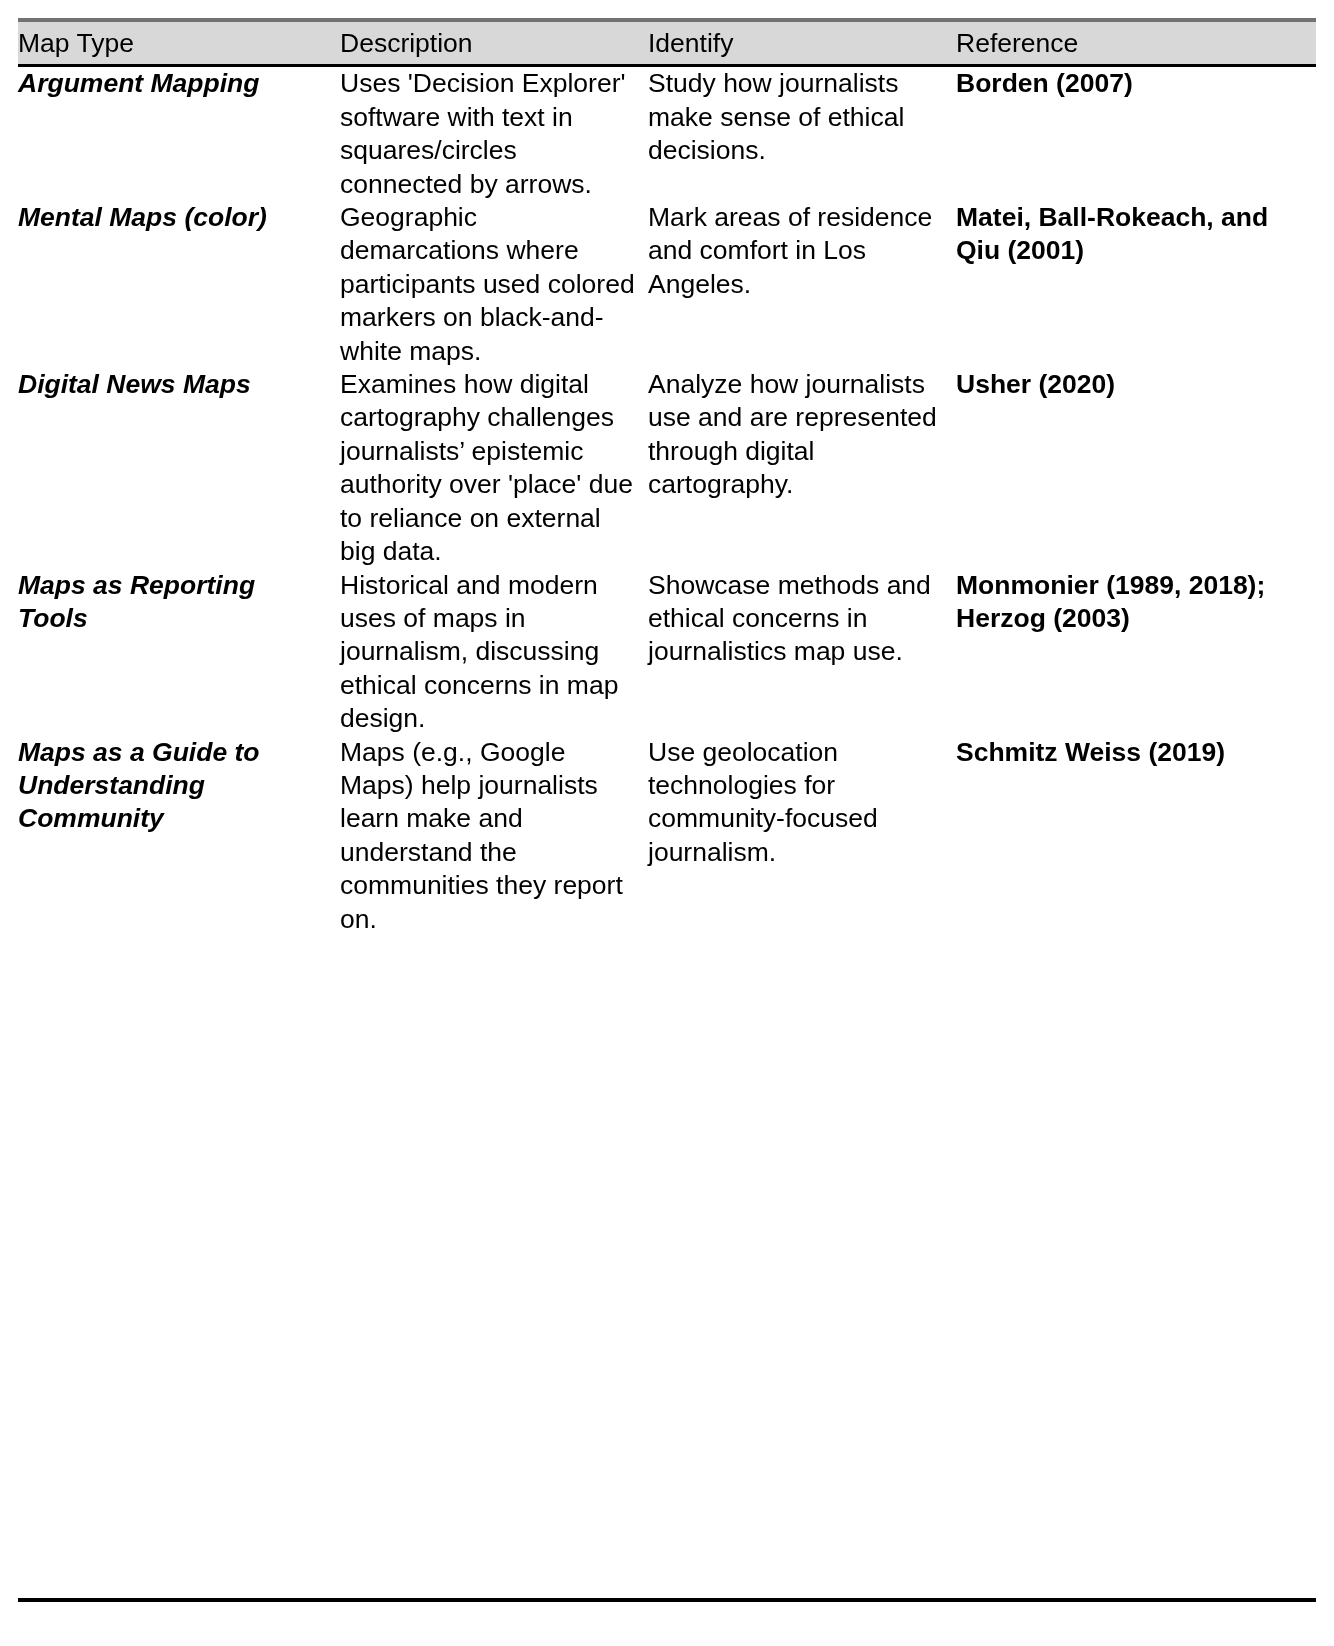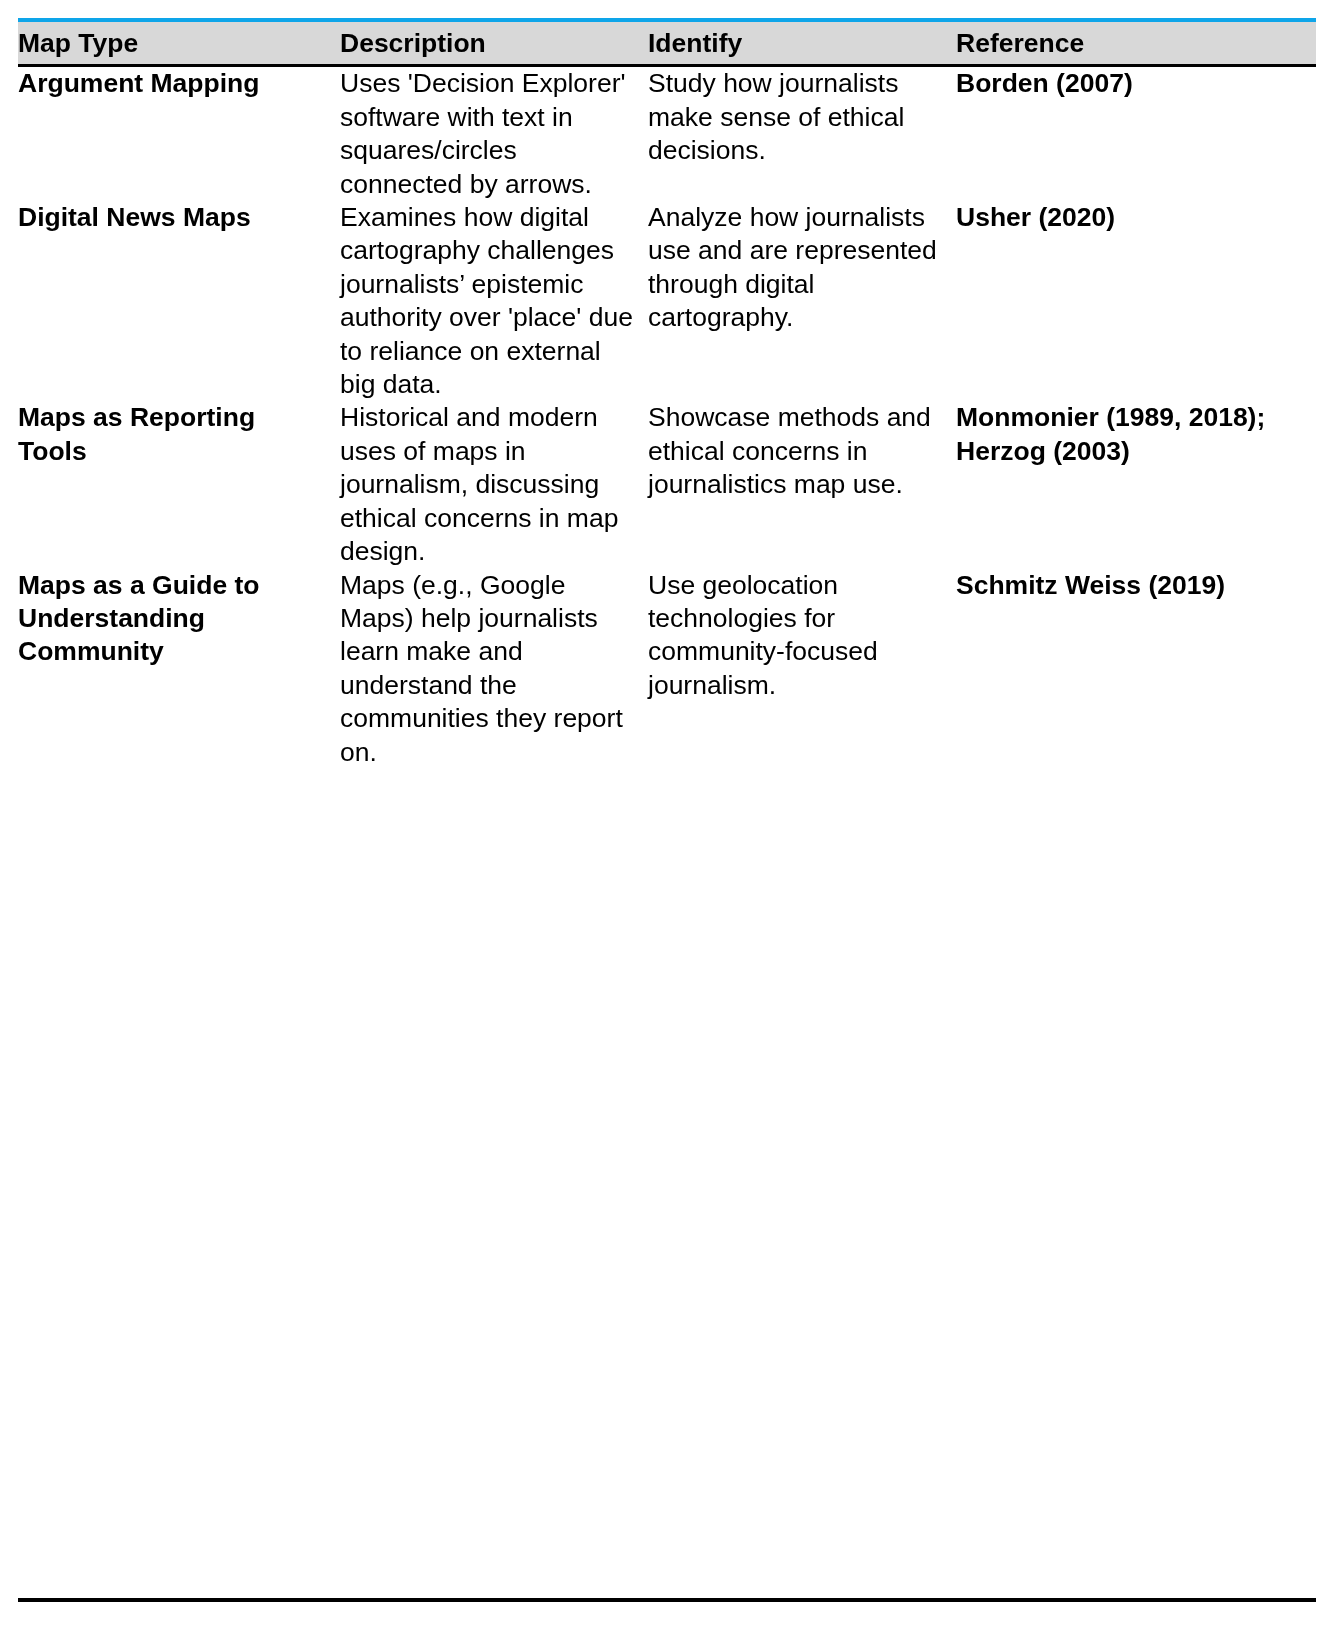--- a/index.html
+++ b/index.html
@@ -29,25 +29,25 @@
     font-size: 26.5px;
     line-height: 33.4px;
   }
 
   table.map-table thead tr {
     background: #d8d8d8;
   }
 
   table.map-table thead th {
     text-align: left;
-    font-weight: bold;
+    font-weight: normal;
     font-size: 26.5px;
     line-height: 33.4px;
     padding: 5px 0 4px 0;
-    border-top: 4px solid #0ea5e9;
+    border-top: 4px solid #737373;
     border-bottom: 3px solid #000000;
     vertical-align: bottom;
   }
 
   table.map-table tbody td {
     vertical-align: top;
     padding: 0 10px 0 0;
     border: none;
   }
 
@@ -61,20 +61,21 @@
   .col-purp   { width: 308px; }
   .col-ref    { width: 360px; font-weight: bold; }
 
   th.col-type, td.col-type   { padding-left: 12px; }
   th.col-desc, td.col-desc   { padding-left: 4px; }
   th.col-purp, td.col-purp   { padding-left: 4px; }
   th.col-ref,  td.col-ref    { padding-left: 4px; }
 
   td.cell-type {
     font-weight: bold;
+    font-style: italic;
   }
 
   .bottom-rule {
     position: absolute;
     left: 18px;
     top: 1598px;
     width: 1298px;
     height: 0;
     border-top: 4px solid #000000;
   }
@@ -93,20 +94,26 @@
       </tr>
     </thead>
     <tbody id="table-body">
         <tr>
           <td class="col-type cell-type">Argument Mapping</td>
           <td class="col-desc">Uses 'Decision Explorer' software with text in squares/circles connected by arrows.</td>
           <td class="col-purp">Study how journalists make sense of ethical decisions.</td>
           <td class="col-ref">Borden (2007)</td>
         </tr>
         <tr>
+          <td class="col-type cell-type">Mental Maps (color)</td>
+          <td class="col-desc">Geographic demarcations where participants used colored markers on black-and-white maps.</td>
+          <td class="col-purp">Mark areas of residence and comfort in Los Angeles.</td>
+          <td class="col-ref">Matei, Ball-Rokeach, and Qiu (2001)</td>
+        </tr>
+        <tr>
           <td class="col-type cell-type">Digital News Maps</td>
           <td class="col-desc">Examines how digital cartography challenges journalists’ epistemic authority over 'place' due to reliance on external big data.</td>
           <td class="col-purp">Analyze how journalists use and are represented through digital cartography.</td>
           <td class="col-ref">Usher (2020)</td>
         </tr>
         <tr>
           <td class="col-type cell-type">Maps as Reporting Tools</td>
           <td class="col-desc">Historical and modern uses of maps in journalism, discussing ethical concerns in map design.</td>
           <td class="col-purp">Showcase methods and ethical concerns in journalistics map use.</td>
           <td class="col-ref">Monmonier (1989, 2018); Herzog (2003)</td>

